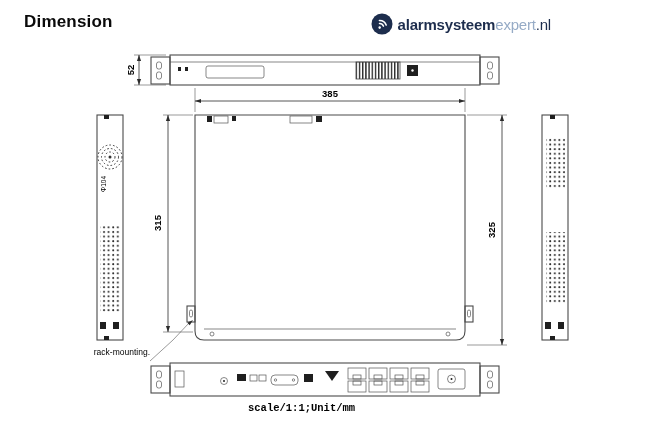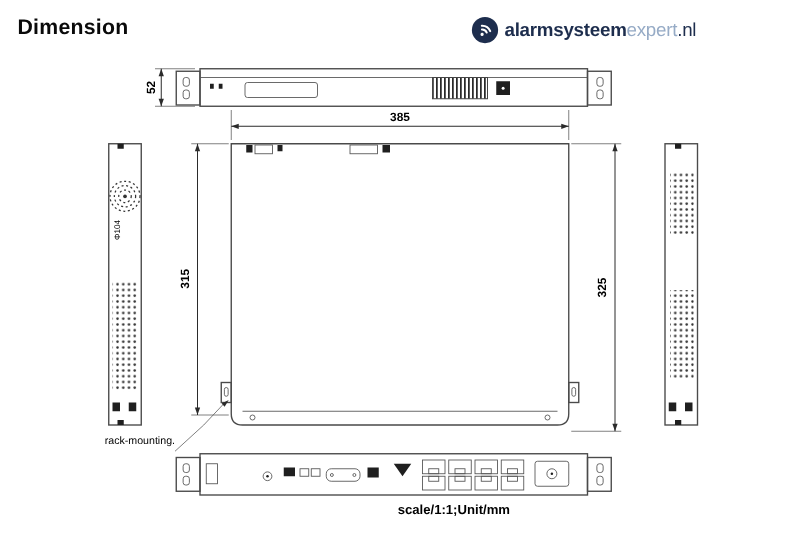--- a/index.html
+++ b/index.html
@@ -1,25 +1,25 @@
 <!DOCTYPE html>
 <html><head>
 <meta charset="utf-8">
 <style>
   html,body{margin:0;padding:0;background:#fff;font-family:"Liberation Sans",sans-serif;}
-  .canvas{position:relative;width:569px;height:438px;background:#ffffff;overflow:hidden;}
+  .canvas{position:relative;width:569px;height:438px;background:#ffffff;overflow:hidden;margin-left:10px;}
   .title{position:absolute;left:14px;top:12px;font-size:17px;font-weight:700;color:#0a0a0a;letter-spacing:.2px;}
-  .logo{position:absolute;right:12px;top:12px;display:flex;align-items:center;gap:4px;}
+  .logo{position:absolute;right:28px;top:12px;display:flex;align-items:center;gap:4px;}
   .logo-text{font-size:15px;letter-spacing:-0.2px;white-space:nowrap;}
   .b1{font-weight:700;color:#1d2d4d;}
   .b2{font-weight:400;color:#96abc6;}
   .b3{font-weight:400;color:#1d2d4d;}
   .note{position:absolute;left:16px;top:347px;width:124px;text-align:right;font-size:8.5px;line-height:1.3;color:#000;}
   .note .bold{font-weight:700;}
-  .scale{position:absolute;left:238px;top:402px;width:170px;text-align:right;font-size:10.5px;font-weight:700;color:#000;}
+  .scale{position:absolute;left:238px;top:402px;width:170px;text-align:left;font-size:10.5px;font-weight:700;color:#000;font-family:Liberation Mono, monospace;}
   svg.draw{position:absolute;left:0;top:0;}
   .ol{fill:none;stroke:#4a4a4a;stroke-width:1.1;}
   .thin{fill:none;stroke:#555;stroke-width:0.7;}
   .dk{fill:#1f1f1f;stroke:none;}
   .dim{fill:none;stroke:#2b2b2b;stroke-width:0.8;}
   .ext{fill:none;stroke:#555;stroke-width:0.6;}
   .arr{fill:#2b2b2b;stroke:none;}
   .dimtxt{font-family:"Liberation Sans",sans-serif;font-size:9.5px;font-weight:700;fill:#000;}
   .fantxt{font-family:"Liberation Sans",sans-serif;font-size:6.5px;fill:#000;}
   .fan{fill:none;stroke:#333;stroke-width:1;stroke-dasharray:1.6,2.1;}

